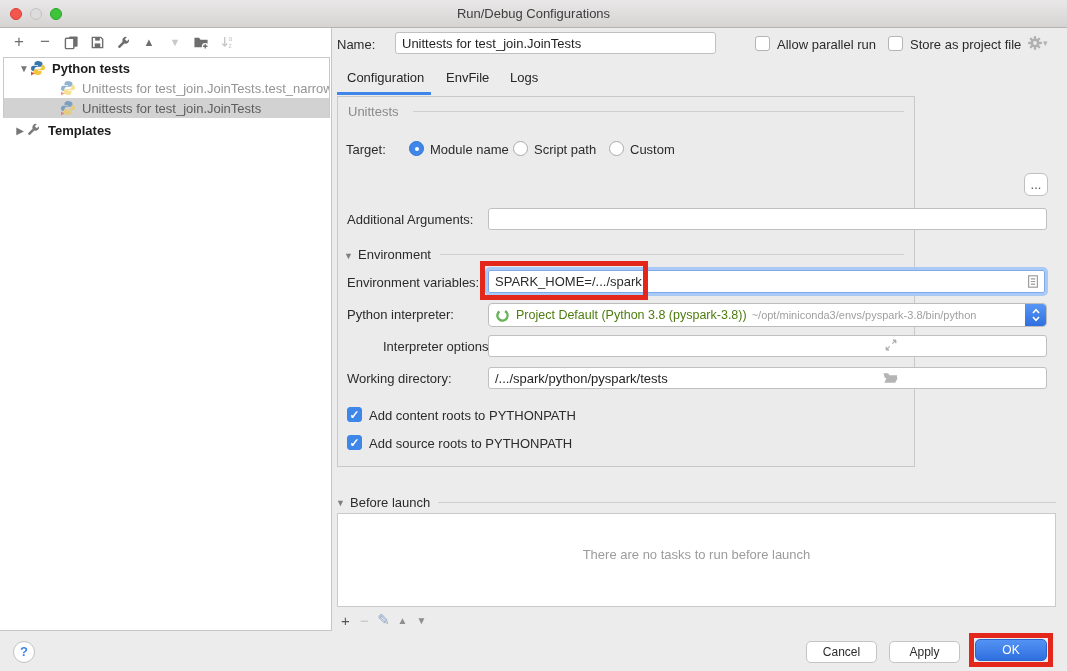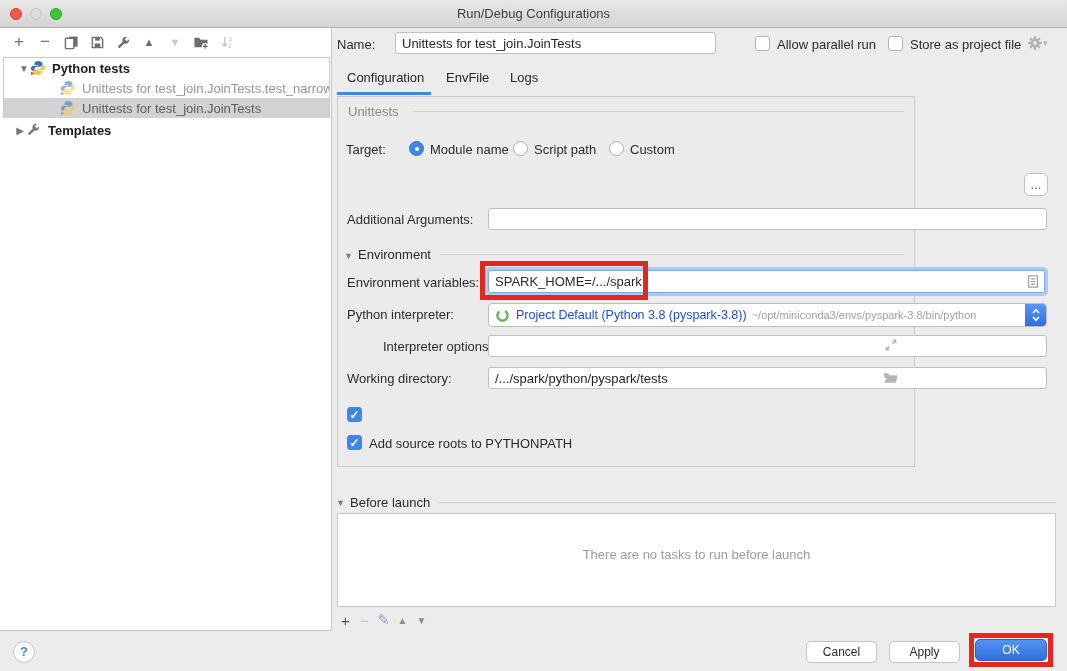--- a/index.html
+++ b/index.html
@@ -72,21 +72,21 @@
   .radio.on::after { content:""; position:absolute; left:4.5px; top:4.5px; width:4px; height:4px;
     background:#fff; border-radius:50%; }
   .sec-twisty { position:absolute; font-size:9px; color:#7e7e7e; }
 
   .focus-ring { position:absolute; border:3px solid #a9c9f6; border-radius:5px; background:#fff; }
   .focus-inner { position:absolute; inset:0; border:1px solid #7fa9e8; border-radius:2px;
     display:flex; align-items:center; padding:0 6px; }
 
   .combo { position:absolute; background:#fff; border:1px solid #bcbcbc; border-radius:4px;
     display:flex; align-items:center; padding-left:6px; overflow:hidden; }
-  .combo .main-text { font-size:12.5px; color:#1d4ed8; white-space:nowrap; }
+  .combo .main-text { font-size:12.5px; color:#4d7c0f; white-space:nowrap; }
   .combo .path-text { font-size:11px; color:#a0a0a0; margin-left:5px; white-space:nowrap;
     overflow:hidden; flex:1; }
   .combo-spin { position:absolute; right:0; top:0; width:21px; height:100%;
     background:linear-gradient(#5896f4,#2e6fe0); border-radius:0 3px 3px 0;
     display:flex; flex-direction:column; align-items:center; justify-content:center; }
 
   .field-icon { position:absolute; }
 
   
   .bl-box { position:absolute; left:337px; top:513px; width:719px; height:94px;
@@ -292,20 +292,21 @@
   <span class="lbl" style="position:absolute; left:9px; top:274px;">Working directory:</span>
   <input class="field" style="left: 150px; top: 270px; width: 559px; height: 22px;" value="/.../spark/python/pyspark/tests">
   <span class="field-icon" style="right:16px; top:273px;">
     <svg width="16" height="15" viewBox="0 0 17 16">
         <path d="M1.5 3.5h5l1.5 2h8v3h-13z" fill="#b5b5b5"></path>
         <path d="M2.5 13.5l2.2-5h12l-2.6 5z" fill="#b5b5b5"></path>
       </svg>
   </span>
 
   <span class="checkbox checked" style="left:9px; top:310px;">✓</span>
+  <span class="lbl" style="position:absolute; left:31px; top:311px;">Add content roots to PYTHONPATH</span>
   <span class="checkbox checked" style="left:9px; top:338px;">✓</span>
   <span class="lbl" style="position:absolute; left:31px; top:339px;">Add source roots to PYTHONPATH</span>
 </div>
 
 <span class="sec-twisty abs" style="left:336px; top:498px;">▼</span>
 <span class="lbl abs" style="left:350px; top:495px;">Before launch</span>
 <div class="hline abs" style="left:438px; width:618px; top:502px;"></div>
 
 <div class="bl-box">
   <div class="bl-empty">There are no tasks to run before launch</div>

